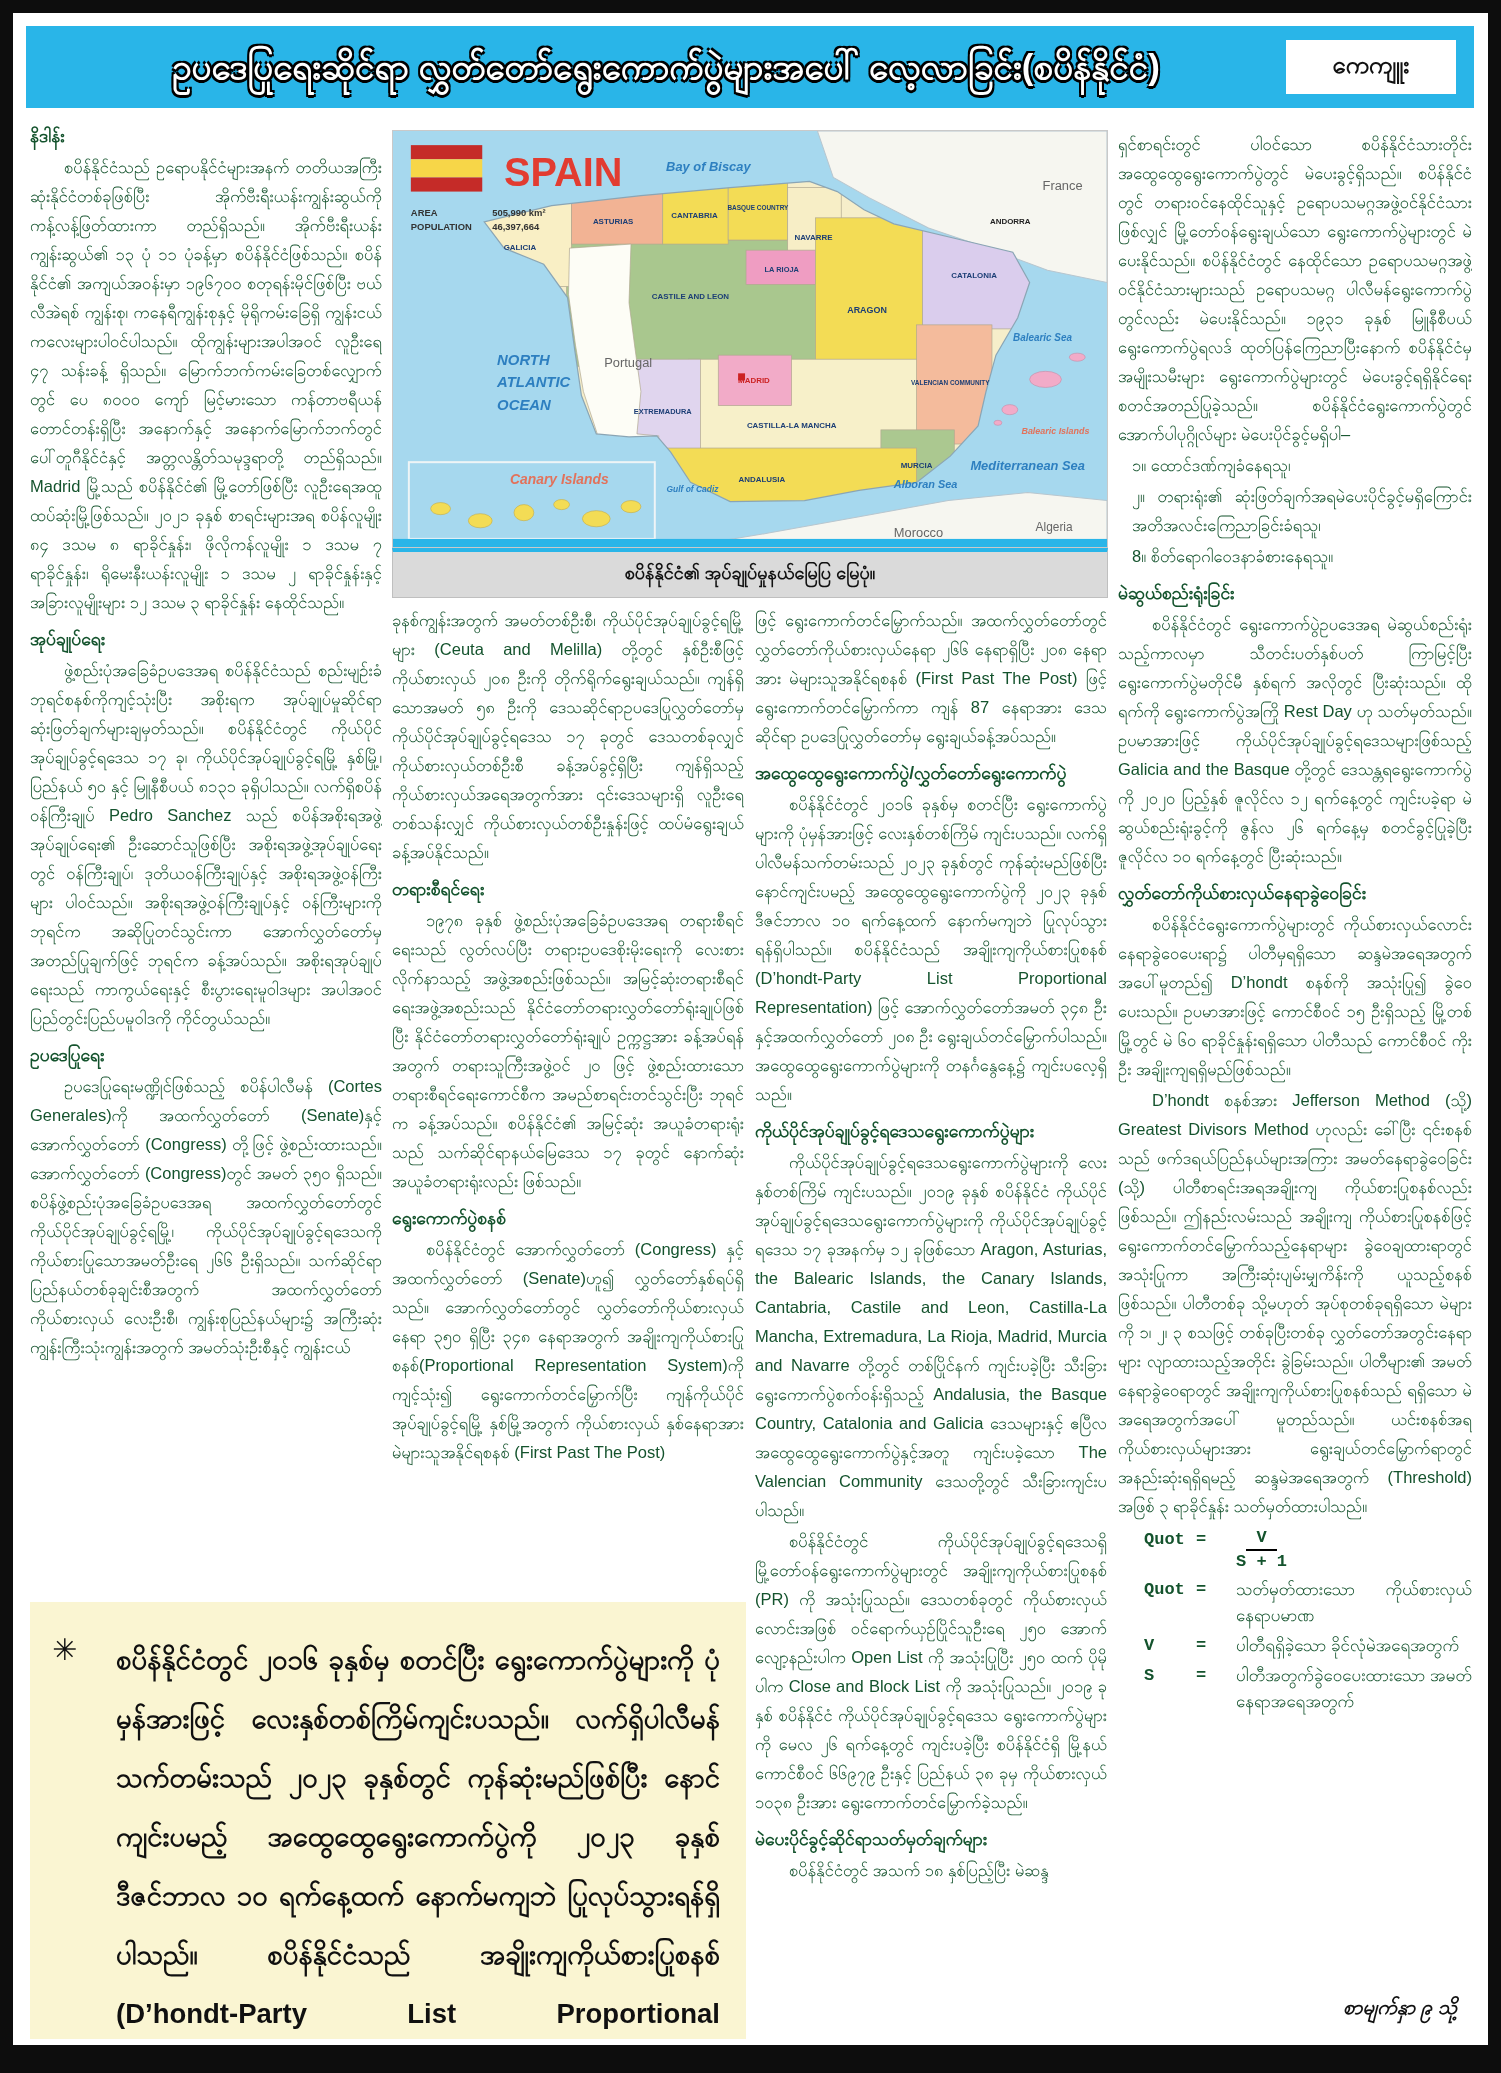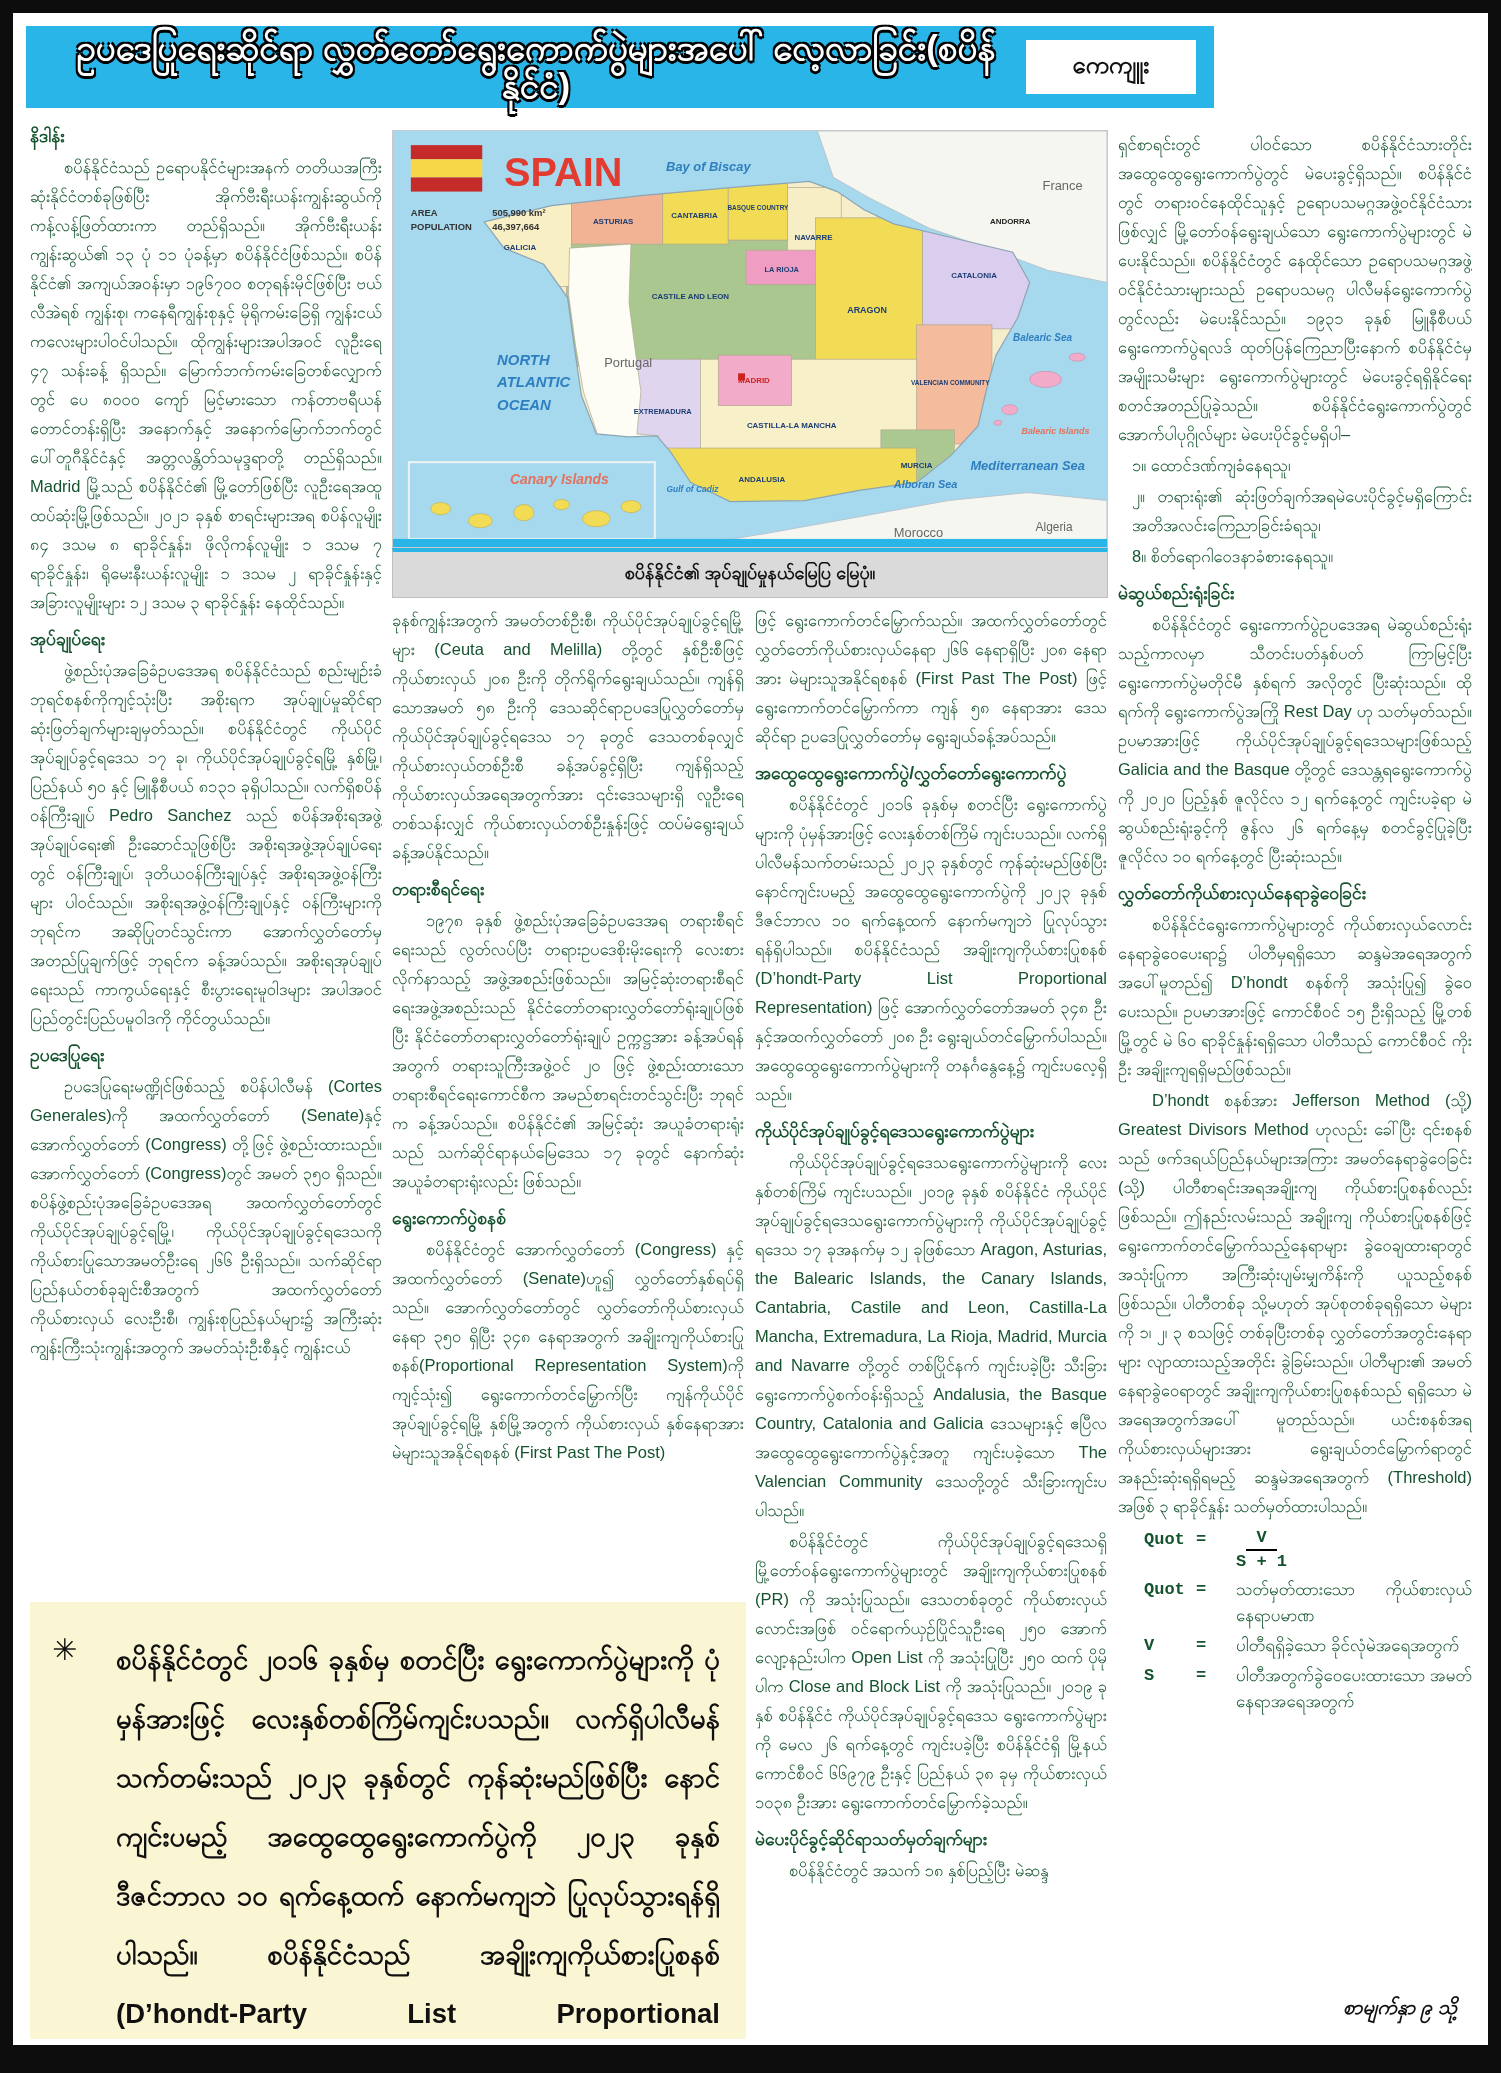--- a/index.html
+++ b/index.html
@@ -1,21 +1,21 @@
 <!DOCTYPE html>
 <html><head>
 <meta charset="utf-8">
 <style>
   html,body{margin:0;padding:0;}
   body{width:1501px;height:2073px;position:relative;background:#fff;
        font-family:"Liberation Sans","DejaVu Sans",sans-serif;overflow:hidden;}
   .frame{position:absolute;inset:0;border:13px solid #0d0d0d;border-bottom:28px solid #0d0d0d;
          box-sizing:border-box;pointer-events:none;z-index:50;}
   
-  .header-bar{position:absolute;left:26px;top:26px;width:1188px;height:82px;background:#29b5e8;
+  .header-bar{position:absolute;left:26px;top:26px;width:1448px;height:82px;background:#29b5e8;
               display:flex;align-items:center;z-index:2;}
   .header-title{flex:1;text-align:center;color:#fff;font-weight:bold;font-size:35px;line-height:1.1;
                 text-shadow:-2px -2px 0 #000,2px -2px 0 #000,-2px 2px 0 #000,2px 2px 0 #000,0 3px 0 #000;
                 padding:0 20px 0 40px;}
   .byline-box{width:170px;height:54px;background:#fff;margin-right:18px;display:flex;
               align-items:center;justify-content:center;font-weight:bold;font-size:24px;color:#111;}
   
   .col{position:absolute;overflow:hidden;color:#14532d;}
   .btext{font-size:16.5px;line-height:29px;text-align:justify;}
   .para{margin:0 0 2px 0;text-indent:34px;}
@@ -175,21 +175,21 @@
 
 <div class="col col2 btext">
   <p class="para noindent">ခုနစ်ကျွန်းအတွက် အမတ်တစ်ဦးစီ၊ ကိုယ်ပိုင်အုပ်ချုပ်ခွင့်ရမြို့များ (Ceuta and Melilla) တို့တွင် နှစ်ဦးစီဖြင့် ကိုယ်စားလှယ် ၂၀၈ ဦးကို တိုက်ရိုက်ရွေးချယ်သည်။ ကျန်ရှိသောအမတ် ၅၈ ဦးကို ဒေသဆိုင်ရာဥပဒေပြုလွှတ်တော်မှ ကိုယ်ပိုင်အုပ်ချုပ်ခွင့်ရဒေသ ၁၇ ခုတွင် ဒေသတစ်ခုလျှင် ကိုယ်စားလှယ်တစ်ဦးစီ ခန့်အပ်ခွင့်ရှိပြီး ကျန်ရှိသည့်ကိုယ်စားလှယ်အရေအတွက်အား ၎င်းဒေသများရှိ လူဦးရေတစ်သန်းလျှင် ကိုယ်စားလှယ်တစ်ဦးနှုန်းဖြင့် ထပ်မံရွေးချယ်ခန့်အပ်နိုင်သည်။</p>
   <p class="bhead">တရားစီရင်ရေး</p>
   <p class="para">၁၉၇၈ ခုနှစ် ဖွဲ့စည်းပုံအခြေခံဥပဒေအရ တရားစီရင်ရေးသည် လွတ်လပ်ပြီး တရားဥပဒေစိုးမိုးရေးကို လေးစားလိုက်နာသည့် အဖွဲ့အစည်းဖြစ်သည်။ အမြင့်ဆုံးတရားစီရင်ရေးအဖွဲ့အစည်းသည် နိုင်ငံတော်တရားလွှတ်တော်ရုံးချုပ်ဖြစ်ပြီး နိုင်ငံတော်တရားလွှတ်တော်ရုံးချုပ် ဥက္ကဋ္ဌအား ခန့်အပ်ရန်အတွက် တရားသူကြီးအဖွဲ့ဝင် ၂၀ ဖြင့် ဖွဲ့စည်းထားသော တရားစီရင်ရေးကောင်စီက အမည်စာရင်းတင်သွင်းပြီး ဘုရင်က ခန့်အပ်သည်။ စပိန်နိုင်ငံ၏ အမြင့်ဆုံး အယူခံတရားရုံးသည် သက်ဆိုင်ရာနယ်မြေဒေသ ၁၇ ခုတွင် နောက်ဆုံးအယူခံတရားရုံးလည်း ဖြစ်သည်။</p>
   <p class="bhead">ရွေးကောက်ပွဲစနစ်</p>
   <p class="para">စပိန်နိုင်ငံတွင် အောက်လွှတ်တော် (Congress) နှင့် အထက်လွှတ်တော် (Senate)ဟူ၍ လွှတ်တော်နှစ်ရပ်ရှိသည်။ အောက်လွှတ်တော်တွင် လွှတ်တော်ကိုယ်စားလှယ်နေရာ ၃၅၀ ရှိပြီး ၃၄၈ နေရာအတွက် အချိုးကျကိုယ်စားပြုစနစ်(Proportional Representation System)ကို ကျင့်သုံး၍ ရွေးကောက်တင်မြှောက်ပြီး ကျန်ကိုယ်ပိုင်အုပ်ချုပ်ခွင့်ရမြို့ နှစ်မြို့အတွက် ကိုယ်စားလှယ် နှစ်နေရာအား မဲများသူအနိုင်ရစနစ် (First Past The Post)</p>
 </div>
 
 <div class="col col3 btext">
-  <p class="para noindent">ဖြင့် ရွေးကောက်တင်မြှောက်သည်။ အထက်လွှတ်တော်တွင် လွှတ်တော်ကိုယ်စားလှယ်နေရာ ၂၆၆ နေရာရှိပြီး ၂၀၈ နေရာအား မဲများသူအနိုင်ရစနစ် (First Past The Post) ဖြင့် ရွေးကောက်တင်မြှောက်ကာ ကျန် ၅၈ နေရာအား ဒေသဆိုင်ရာ ဥပဒေပြုလွှတ်တော်မှ ရွေးချယ်ခန့်အပ်သည်။</p>
+  <p class="para noindent">ဖြင့် ရွေးကောက်တင်မြှောက်သည်။ အထက်လွှတ်တော်တွင် လွှတ်တော်ကိုယ်စားလှယ်နေရာ ၂၆၆ နေရာရှိပြီး ၂၀၈ နေရာအား မဲများသူအနိုင်ရစနစ် (First Past The Post) ဖြင့် ရွေးကောက်တင်မြှောက်ကာ ကျန် 87 နေရာအား ဒေသဆိုင်ရာ ဥပဒေပြုလွှတ်တော်မှ ရွေးချယ်ခန့်အပ်သည်။</p>
   <p class="bhead">အထွေထွေရွေးကောက်ပွဲ/လွှတ်တော်ရွေးကောက်ပွဲ</p>
   <p class="para">စပိန်နိုင်ငံတွင် ၂၀၁၆ ခုနှစ်မှ စတင်ပြီး ရွေးကောက်ပွဲများကို ပုံမှန်အားဖြင့် လေးနှစ်တစ်ကြိမ် ကျင်းပသည်။ လက်ရှိပါလီမန်သက်တမ်းသည် ၂၀၂၃ ခုနှစ်တွင် ကုန်ဆုံးမည်ဖြစ်ပြီး နောင်ကျင်းပမည့် အထွေထွေရွေးကောက်ပွဲကို ၂၀၂၃ ခုနှစ် ဒီဇင်ဘာလ ၁၀ ရက်နေ့ထက် နောက်မကျဘဲ ပြုလုပ်သွားရန်ရှိပါသည်။ စပိန်နိုင်ငံသည် အချိုးကျကိုယ်စားပြုစနစ် (D’hondt-Party List Proportional Representation) ဖြင့် အောက်လွှတ်တော်အမတ် ၃၄၈ ဦးနှင့်အထက်လွှတ်တော် ၂၀၈ ဦး ရွေးချယ်တင်မြှောက်ပါသည်။ အထွေထွေရွေးကောက်ပွဲများကို တနင်္ဂနွေနေ့၌ ကျင်းပလေ့ရှိသည်။</p>
   <p class="bhead">ကိုယ်ပိုင်အုပ်ချုပ်ခွင့်ရဒေသရွေးကောက်ပွဲများ</p>
   <p class="para">ကိုယ်ပိုင်အုပ်ချုပ်ခွင့်ရဒေသရွေးကောက်ပွဲများကို လေးနှစ်တစ်ကြိမ် ကျင်းပသည်။ ၂၀၁၉ ခုနှစ် စပိန်နိုင်ငံ ကိုယ်ပိုင်အုပ်ချုပ်ခွင့်ရဒေသရွေးကောက်ပွဲများကို ကိုယ်ပိုင်အုပ်ချုပ်ခွင့်ရဒေသ ၁၇ ခုအနက်မှ ၁၂ ခုဖြစ်သော Aragon, Asturias, the Balearic Islands, the Canary Islands, Cantabria, Castile and Leon, Castilla-La Mancha, Extremadura, La Rioja, Madrid, Murcia and Navarre တို့တွင် တစ်ပြိုင်နက် ကျင်းပခဲ့ပြီး သီးခြားရွေးကောက်ပွဲစက်ဝန်းရှိသည့် Andalusia, the Basque Country, Catalonia and Galicia ဒေသများနှင့် ဧပြီလ အထွေထွေရွေးကောက်ပွဲနှင့်အတူ ကျင်းပခဲ့သော The Valencian Community ဒေသတို့တွင် သီးခြားကျင်းပပါသည်။</p>
   <p class="para">စပိန်နိုင်ငံတွင် ကိုယ်ပိုင်အုပ်ချုပ်ခွင့်ရဒေသရှိ မြို့တော်ဝန်ရွေးကောက်ပွဲများတွင် အချိုးကျကိုယ်စားပြုစနစ် (PR) ကို အသုံးပြုသည်။ ဒေသတစ်ခုတွင် ကိုယ်စားလှယ်လောင်းအဖြစ် ဝင်ရောက်ယှဉ်ပြိုင်သူဦးရေ ၂၅၀ အောက် လျော့နည်းပါက Open List ကို အသုံးပြုပြီး ၂၅၀ ထက် ပိုမိုပါက Close and Block List ကို အသုံးပြုသည်။ ၂၀၁၉ ခုနှစ် စပိန်နိုင်ငံ ကိုယ်ပိုင်အုပ်ချုပ်ခွင့်ရဒေသ ရွေးကောက်ပွဲများကို မေလ ၂၆ ရက်နေ့တွင် ကျင်းပခဲ့ပြီး စပိန်နိုင်ငံရှိ မြို့နယ်ကောင်စီဝင် ၆၆၉၇၉ ဦးနှင့် ပြည်နယ် ၃၈ ခုမှ ကိုယ်စားလှယ် ၁၀၃၈ ဦးအား ရွေးကောက်တင်မြှောက်ခဲ့သည်။</p>
   <p class="bhead">မဲပေးပိုင်ခွင့်ဆိုင်ရာသတ်မှတ်ချက်များ</p>
   <p class="para">စပိန်နိုင်ငံတွင် အသက် ၁၈ နှစ်ပြည့်ပြီး မဲဆန္ဒ</p>
 </div>
 
 <div class="col col4 btext">

